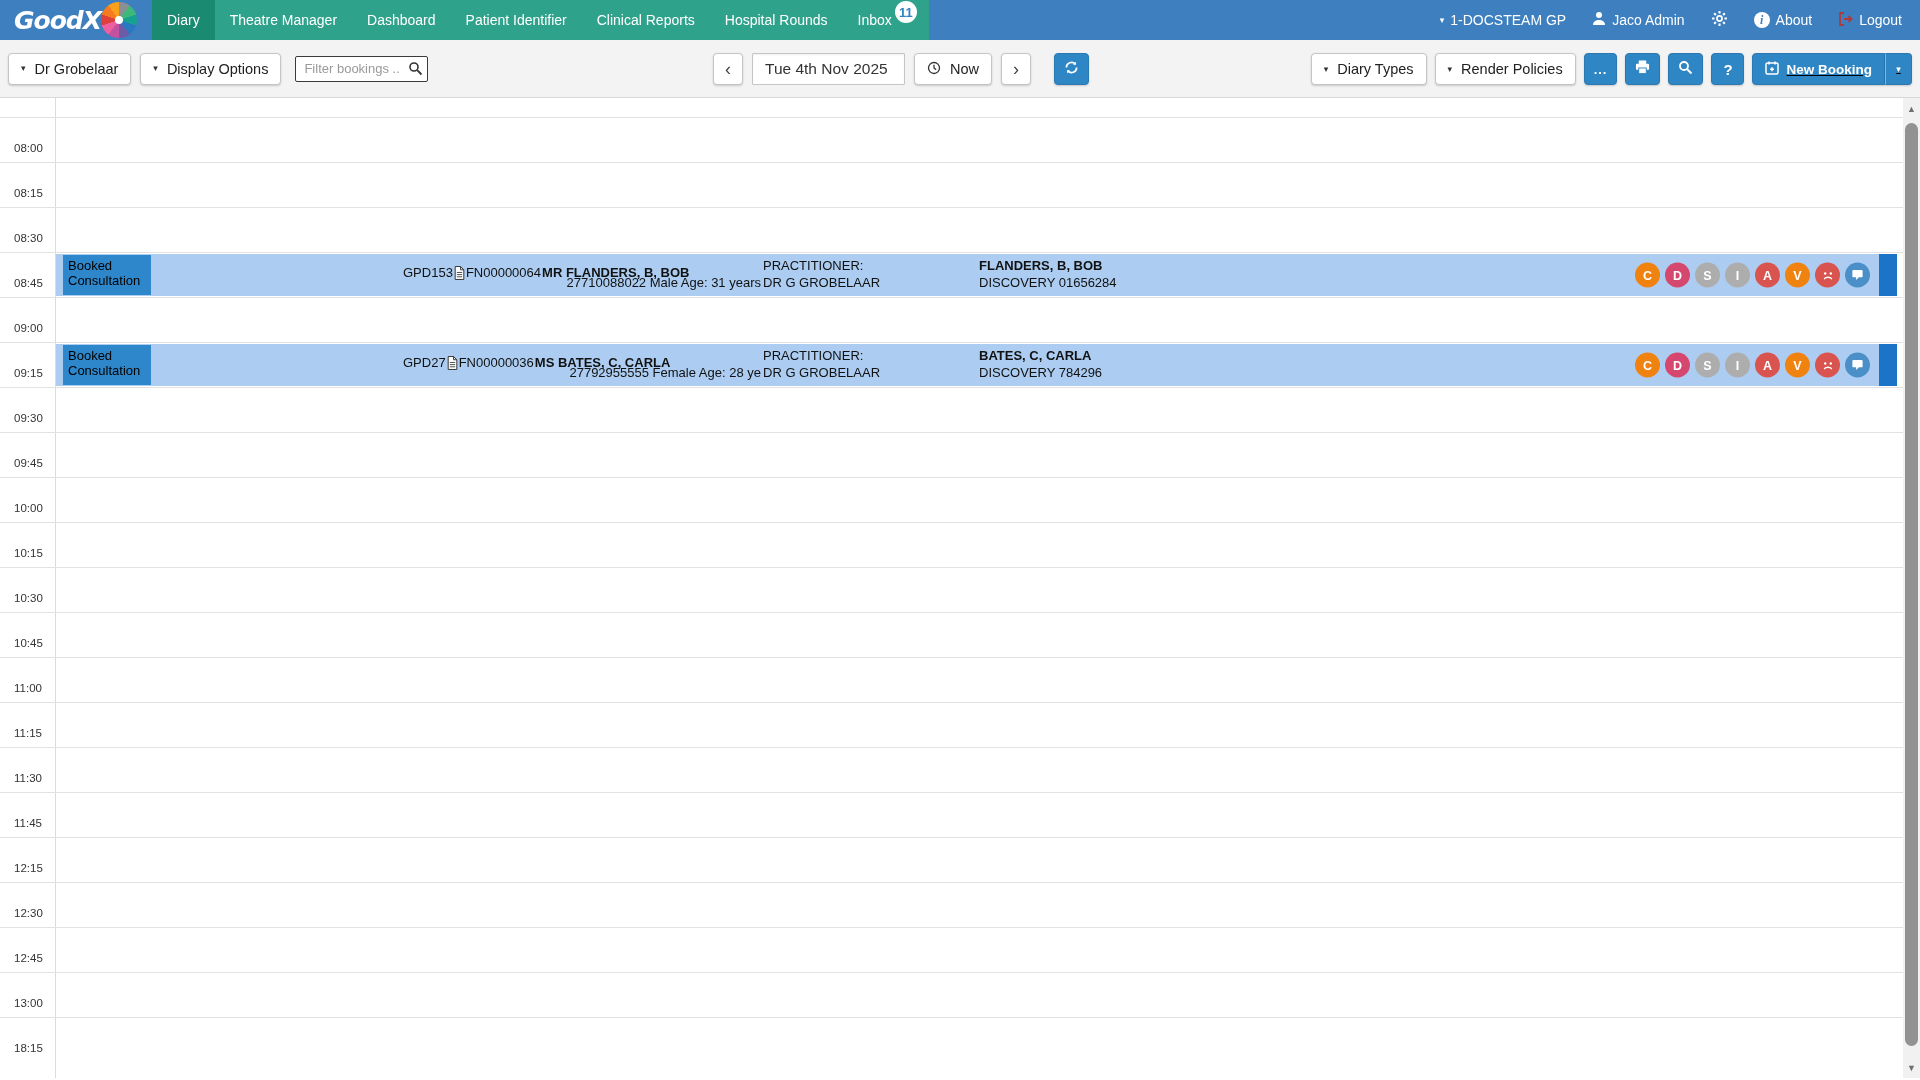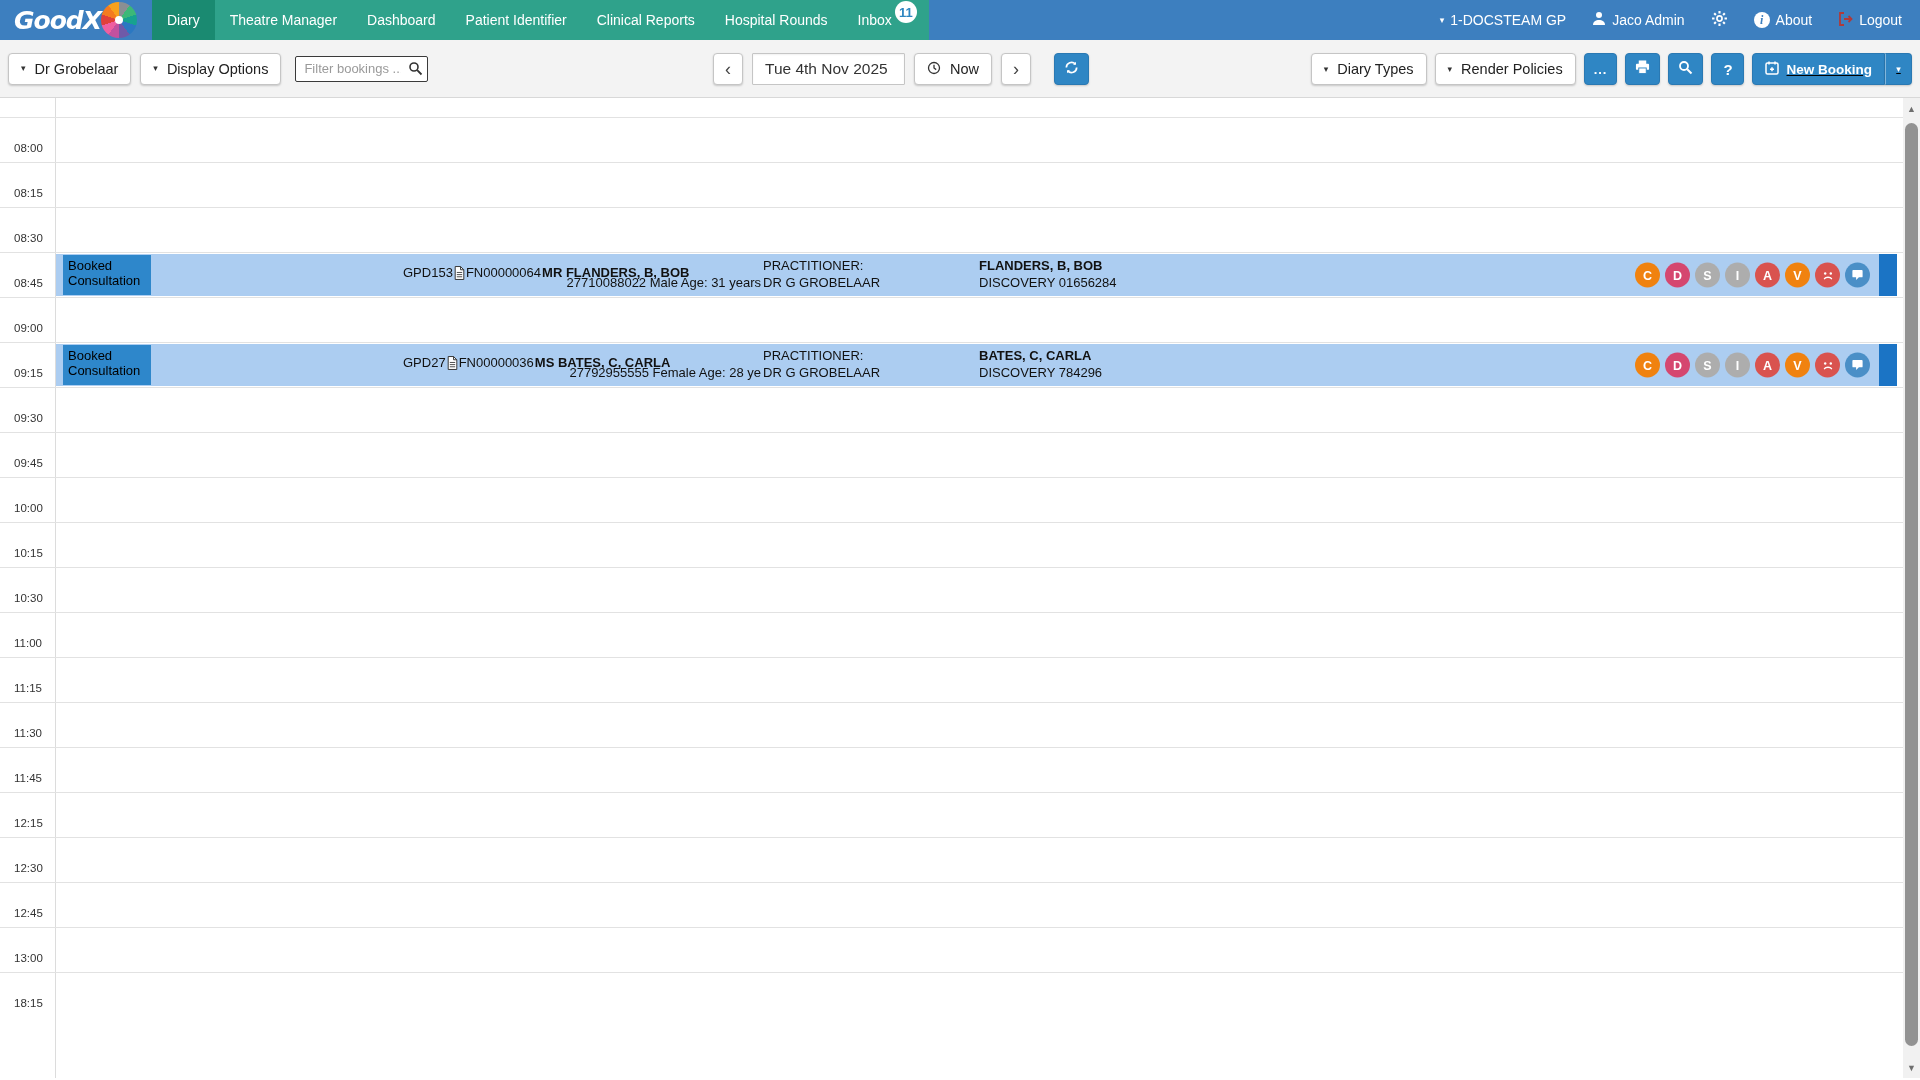--- a/index.html
+++ b/index.html
@@ -357,20 +357,23 @@
       <div class="row">
         <span class="time-label">10:00</span>
       </div>
       <div class="row">
         <span class="time-label">10:15</span>
       </div>
       <div class="row">
         <span class="time-label">10:30</span>
       </div>
       <div class="row">
+        <span class="time-label">10:45</span>
+      </div>
+      <div class="row">
         <span class="time-label">11:00</span>
       </div>
       <div class="row">
         <span class="time-label">11:15</span>
       </div>
       <div class="row">
         <span class="time-label">11:30</span>
       </div>
       <div class="row">
         <span class="time-label">11:45</span>

